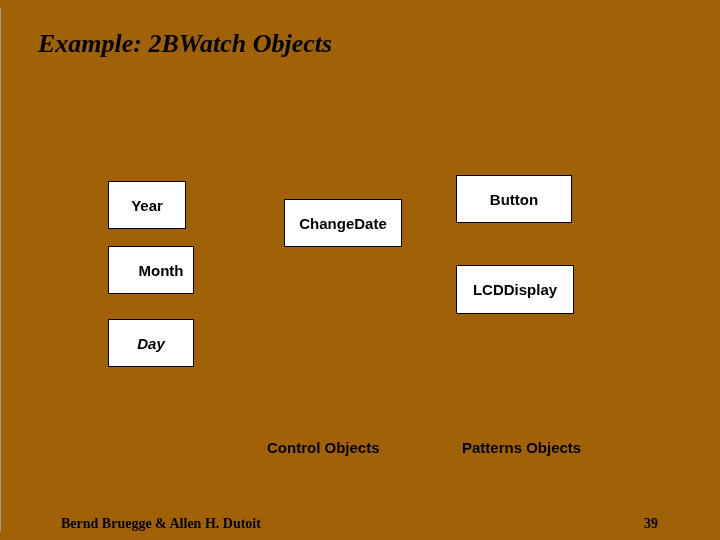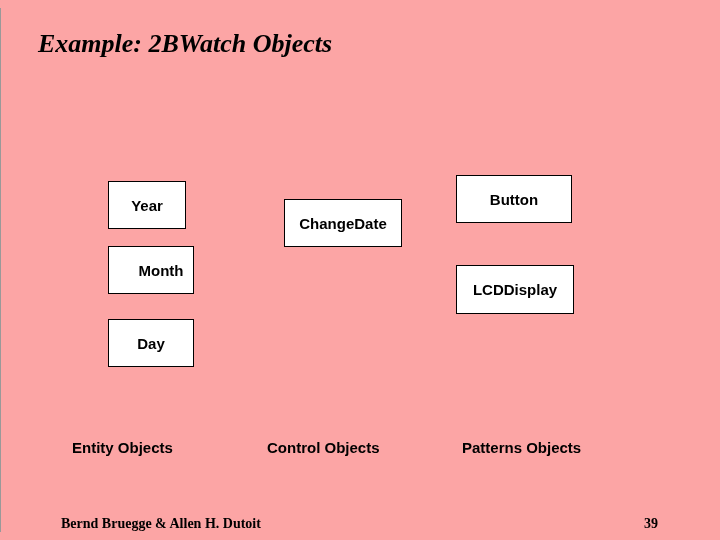--- a/index.html
+++ b/index.html
@@ -4,21 +4,21 @@
 <style>
   html, body {
     margin: 0;
     padding: 0;
     background: #ffffff;
   }
   #slide {
     position: relative;
     width: 720px;
     height: 540px;
-    background: #fca5a5;
+    background: #a16207;
     overflow: hidden;
     font-family: "Liberation Sans", sans-serif;
     color: #000000;
   }
   .edge-line {
     position: absolute;
     left: 0;
     top: 8px;
     width: 1px;
     height: 524px;
@@ -42,21 +42,21 @@
     display: flex;
     align-items: center;
     justify-content: center;
     font-size: 15px;
     font-weight: bold;
     box-sizing: border-box;
     white-space: nowrap;
   }
   .box-year       { left: 108px; top: 181px; width: 78px; height: 48px; }
   .box-month      { left: 108px; top: 246px; width: 86px; height: 48px; padding-left: 20px; }
-  .box-day        { left: 108px; top: 319px; width: 86px; height: 48px; }
+  .box-day        { left: 108px; top: 319px; width: 86px; height: 48px; font-style: italic; }
   .box-changedate { left: 284px; top: 199px; width: 118px; height: 48px; }
   .box-button     { left: 456px; top: 175px; width: 116px; height: 48px; }
   .box-lcddisplay { left: 456px; top: 265px; width: 118px; height: 49px; }
   .category-label {
     position: absolute;
     font-size: 15px;
     font-weight: bold;
     white-space: nowrap;
     color: #000000;
   }
@@ -102,21 +102,20 @@
   </div>
 
   <div class="obj-box box-button">
     <span>Button</span>
   </div>
 
   <div class="obj-box box-lcddisplay">
     <span>LCDDisplay</span>
   </div>
 
-  <div class="category-label cat-entity">Entity Objects</div>
 
   <div class="category-label cat-control">Control Objects</div>
 
   <div class="category-label cat-interface">Patterns Objects</div>
 
   <div class="footer-text footer-authors">Bernd Bruegge &amp; Allen H. Dutoit</div>
 
 
   <div class="footer-text footer-page">39</div>
 

